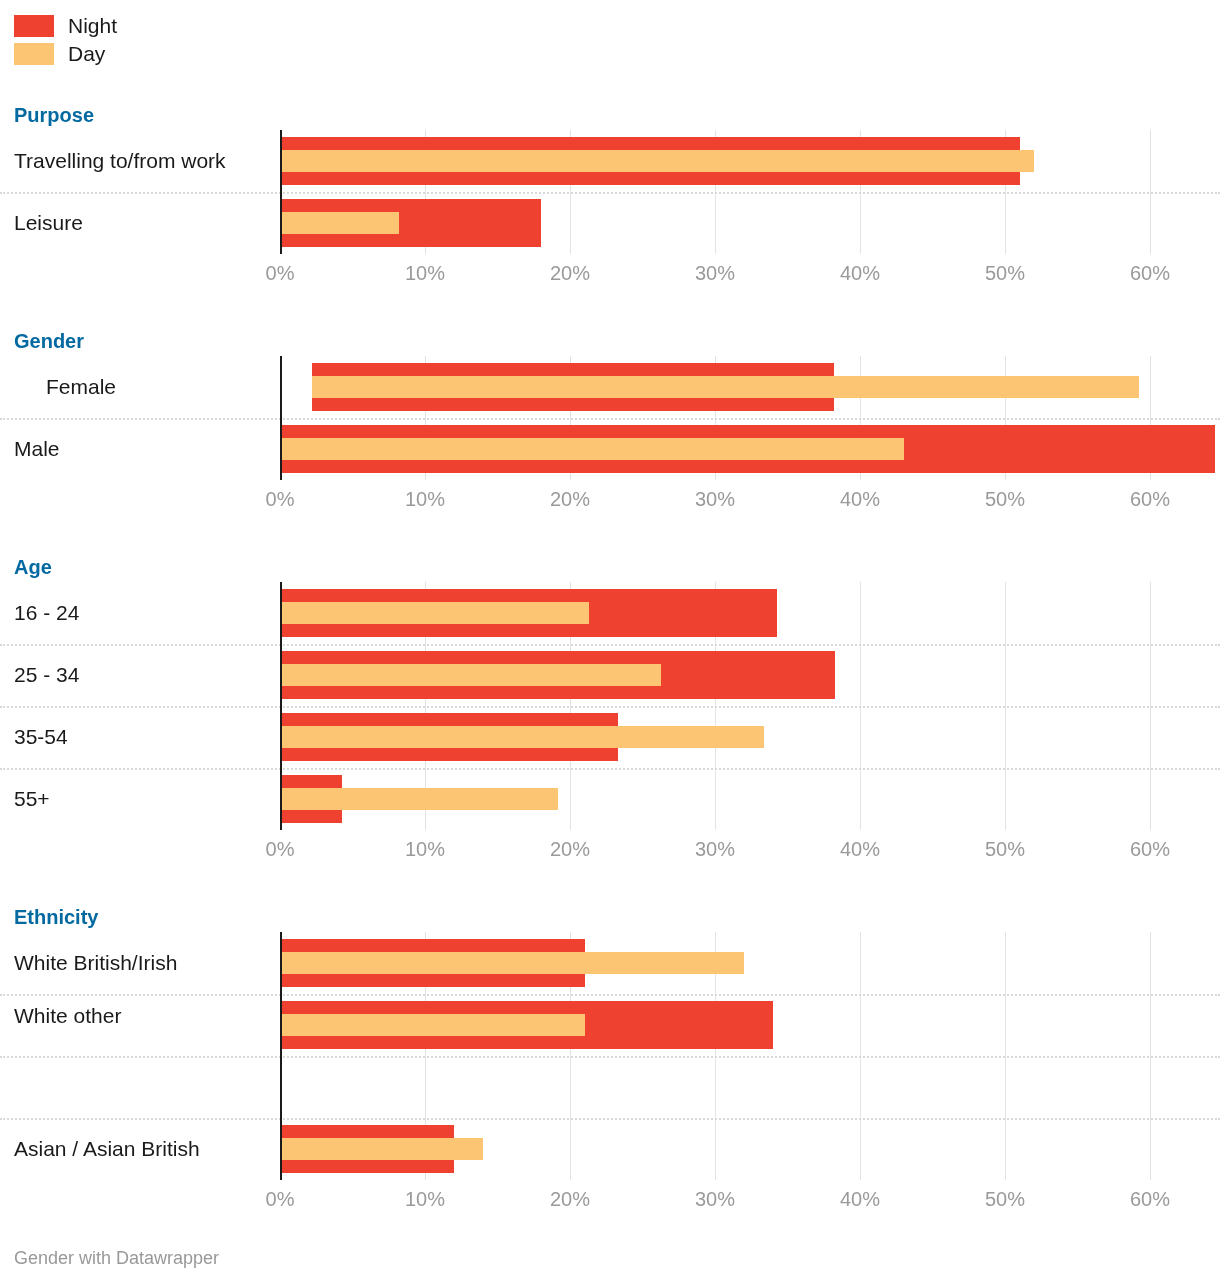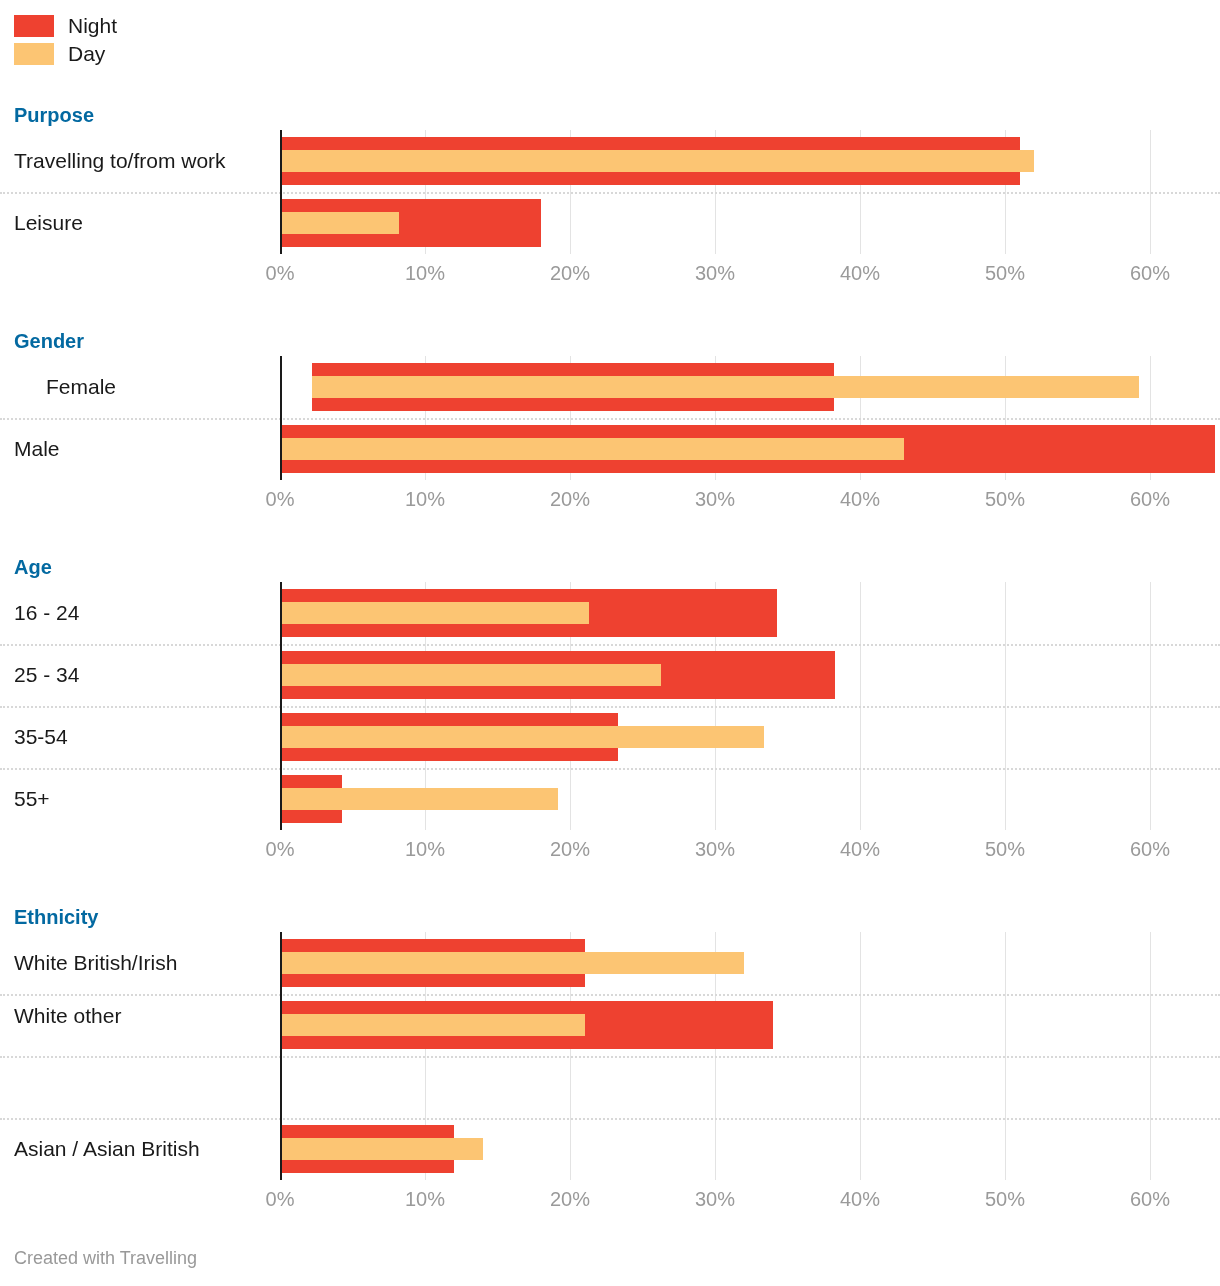--- a/index.html
+++ b/index.html
@@ -293,13 +293,13 @@
         <div class="axis-tick" style="left: 425px;">10%</div>
         <div class="axis-tick" style="left: 570px;">20%</div>
         <div class="axis-tick" style="left: 715px;">30%</div>
         <div class="axis-tick" style="left: 860px;">40%</div>
         <div class="axis-tick" style="left: 1005px;">50%</div>
         <div class="axis-tick" style="left: 1150px;">60%</div>
       </div>
     </div>
   </div>
 
-<div class="footer">Created with Travelling</div>
+<div class="footer">Gender with Datawrapper</div>
 
 </body></html>

